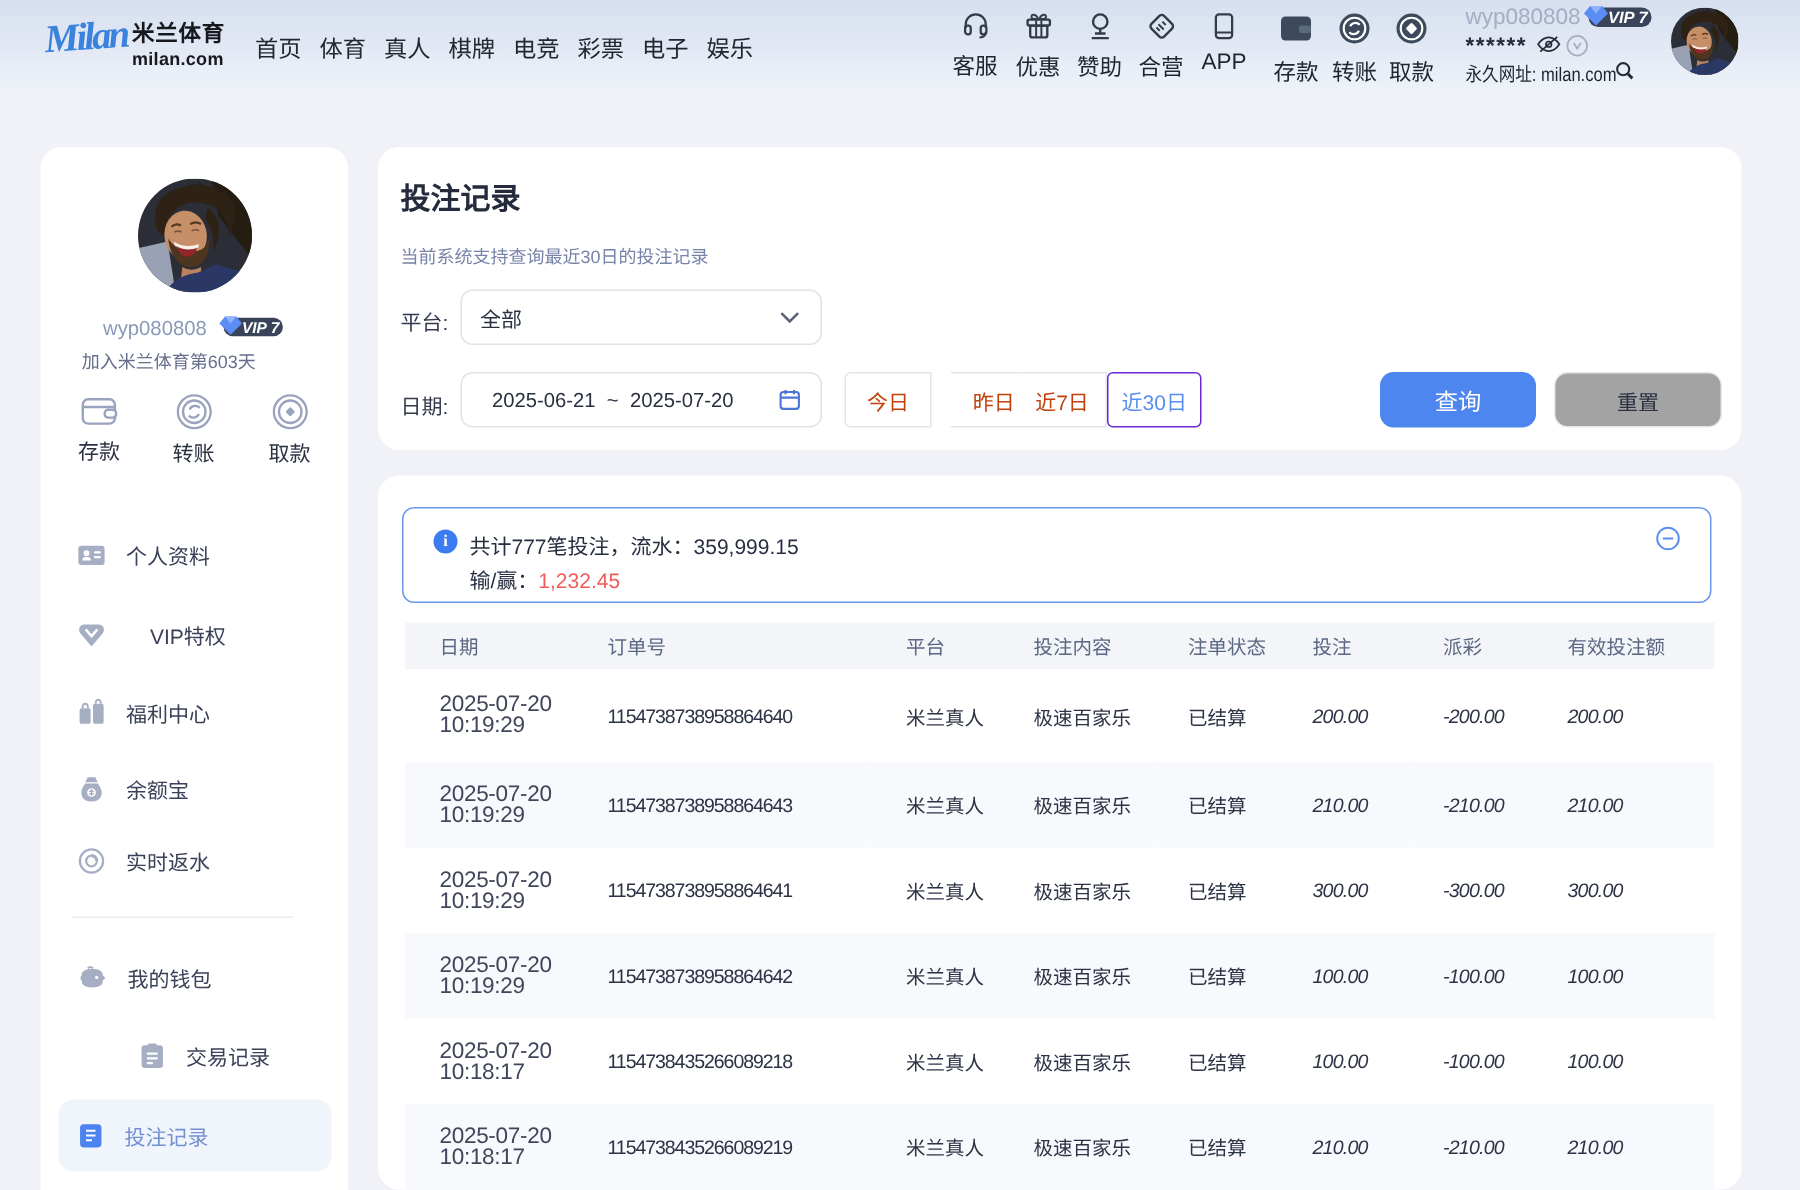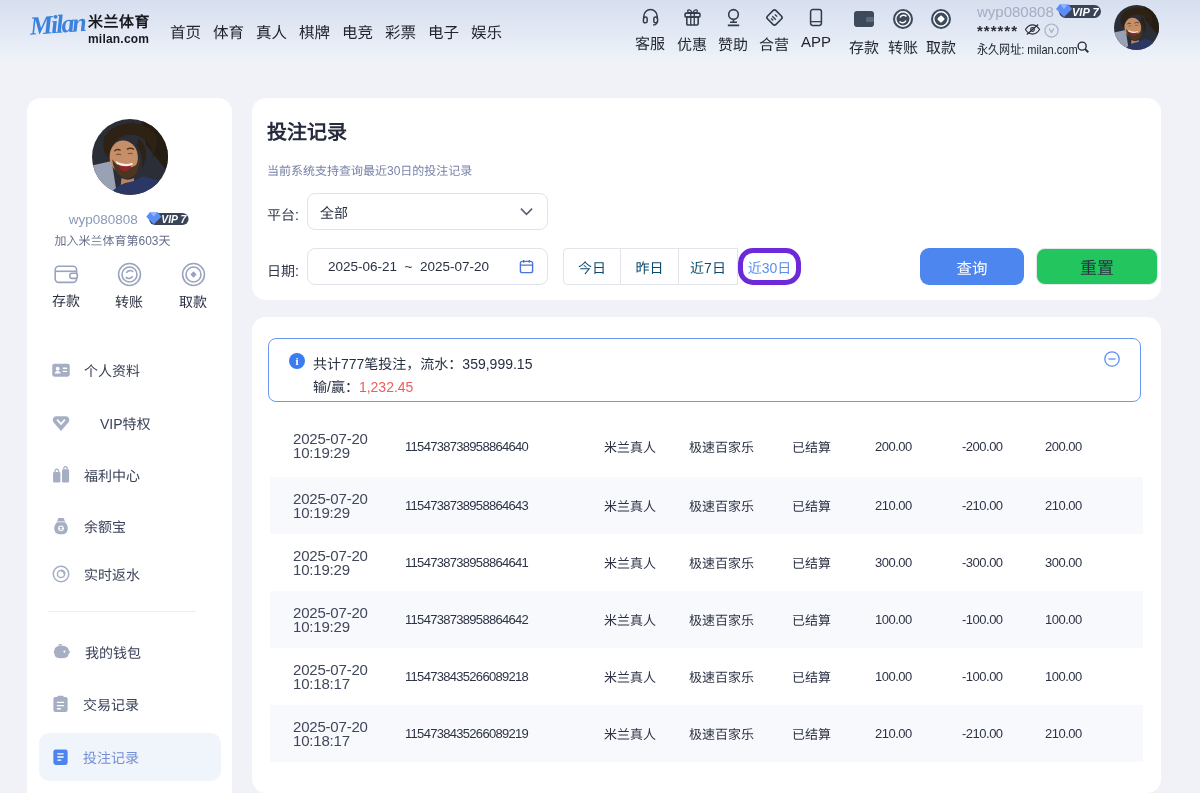--- a/index.html
+++ b/index.html
@@ -35,36 +35,36 @@
 .menu-item.active { background:#f0f4fb; border-radius:10px; }
 .menu-item.active .txt { color:#7590d2; }
 .sd-divider { position:absolute; left:48px; top:611px; width:148px; height:1px; background:#ebedf2; }
 
 .card1 { position:absolute; left:252px; top:98px; width:909px; height:202px; background:#fff; border-radius:14px; }
 .card2 { position:absolute; left:252px; top:317px; width:909px; height:476px; background:#fff; border-radius:14px; }
 .title { position:absolute; left:267px; top:116px; font-size:20px; font-weight:bold; color:#252b3d; }
 .subtitle { position:absolute; left:267px; top:161px; font-size:12px; color:#7883a8; }
 .flabel { position:absolute; font-size:14px; color:#333a4e; }
 .fbox { position:absolute; height:37px; background:#fff; border:1px solid #e0e3ea; border-radius:8px; font-size:14px; color:#2a3040; display:flex; align-items:center; }
-.seg { position:absolute; top:248px; height:37px; border:1px solid #e1e4eb; background:#fff; font-size:14px; color:#0c4a6e; display:flex; align-items:center; justify-content:center; }
-.seg.active { border:5px solid #6d28d9; color:#5a8ef0; z-index:2; border-radius:15px; }
+.seg { position:absolute; top:248px; height:37px; border:1px solid #e1e4eb; background:#fff; font-size:14px; color:#c2410c; display:flex; align-items:center; justify-content:center; }
+.seg.active { border:1px solid #6d28d9; color:#5a8ef0; z-index:2; border-radius:4px; }
 .btn-q { position:absolute; left:920px; top:248px; width:104px; height:37px; background:#4e86f0; border-radius:9px; color:#fff; font-size:15.5px; display:flex; align-items:center; justify-content:center; }
-.btn-r { position:absolute; left:1036px; top:248px; width:122px; height:37px; background:#22c55e; border:1px solid #e3e6ec; border-radius:9px; color:#2c3243; font-size:17px; display:flex; align-items:center; justify-content:center; }
+.btn-r { position:absolute; left:1036px; top:248px; width:112px; height:37px; background:#a3a3a3; border:1px solid #e3e6ec; border-radius:9px; color:#2c3243; font-size:14px; display:flex; align-items:center; justify-content:center; }
 
 .infobox { position:absolute; left:268px; top:338px; width:873px; height:64px; border:1px solid #6a97f0; border-radius:8px; background:#fff; }
 .info-l1 { position:absolute; left:313px; top:353px; font-size:14px; color:#272e42; }
 .info-l2 { position:absolute; left:313px; top:376px; font-size:14px; color:#272e42; }
 .info-l2 .red { color:#f15b5b; }
 .icircle { position:absolute; left:289px; top:353px; width:16px; height:16px; border-radius:50%; background:#3b7cf0; color:#fff; font-size:11px; font-weight:bold; text-align:center; line-height:16px; font-family:"Liberation Serif",serif; }
 .mcircle { position:absolute; left:1104px; top:351px; width:16px; height:16px; }
 
 table.bt { position:absolute; left:270px; top:415px; width:873px; border-collapse:collapse; table-layout:fixed; }
 table.bt th { background:#f3f5f9; height:31px; font-size:13px; font-weight:normal; color:#5c6784; text-align:left; padding:0 0 0 23px; }
 table.bt td { font-size:13px; color:#2c3345; text-align:left; padding:0 0 0 23px; }
-table.bt td.num { letter-spacing:-0.5px; }
+table.bt td.num { letter-spacing:-0.5px;font-style:italic; }
 table.bt td.ord { letter-spacing:-0.7px; }
 table.bt tr.r1 td { height:62px; }
 table.bt tr td { height:57px; }
 table.bt tr.even td { background:#f8f9fc; }
 .dcell { font-size:15px; color:#40475a; line-height:14px; letter-spacing:-0.2px; }
 </style>
 </head>
 <body>
 <svg width="0" height="0" style="position:absolute;">
   <defs>
@@ -283,21 +283,21 @@
 </div>
 <div class="sd-divider"></div>
 <div class="menu-item" style="top:628px;">
   <svg width="21" height="20" viewBox="0 0 24 24" fill="#a6aec3">
       <path d="M3.5 10 Q3.5 4.5 12 4.5 Q20.5 4.5 20.5 10 L22.5 12 L20.5 14 Q20.5 19.5 12 19.5 Q3.5 19.5 3.5 14 Q1.5 12 3.5 10 Z"></path>
       <circle cx="15.5" cy="11.5" r="1.3" fill="#fff"></circle>
       <path d="M8.5 4.2 Q10.5 2.2 12.5 4.2" stroke="#a6aec3" fill="none" stroke-width="1.6"></path>
     </svg>
   <div class="txt">我的钱包</div>
 </div>
-<div class="menu-item" style="top:680px;">
+<div class="menu-item" style="top:680px;justify-content:center;">
   <svg width="19" height="20" viewBox="0 0 24 24" fill="#a6aec3">
       <rect x="3" y="3" width="18" height="19" rx="2.5"></rect>
       <rect x="8" y="1.5" width="8" height="4" rx="1.5" fill="#a6aec3"></rect>
       <path d="M7.5 10h9M7.5 14h9M7.5 18h5" stroke="#fff" stroke-width="1.7"></path>
     </svg>
   <div class="txt">交易记录</div>
 </div>
 <div class="menu-item active" style="top:733px;height:48px;">
   <svg width="19" height="20" viewBox="0 0 24 24" fill="#4c83f0">
       <rect x="3" y="2.5" width="18" height="19.5" rx="3"></rect>
@@ -318,21 +318,21 @@
     </svg>
 </div>
 <div class="flabel" style="left:267px;top:260px;">日期:</div>
 <div class="fbox" style="left:307px;top:248px;width:241px;padding-left:20px;font-size:13.5px;">2025-06-21&nbsp; ~ &nbsp;2025-07-20
   <svg style="position:absolute;right:13px;top:10px;" width="15" height="15" viewBox="0 0 16 16" fill="none" stroke="#4d74d8" stroke-width="1.5">
       <rect x="1.5" y="2.5" width="13" height="12" rx="2"></rect>
       <path d="M1.5 6.5h13M5 1v3M11 1v3"></path>
     </svg>
 </div>
 <div class="seg" style="left:563px;width:58px;border-radius:4px 0 0 4px;">今日</div>
-<div class="seg" style="left:621px;width:58px;border-left:none;text-align:right;">昨日</div>
+<div class="seg" style="left:634px;width:58px;border-left:none;text-align:right;">昨日</div>
 <div class="seg" style="left:679px;width:59px;border-left:none;">近7日</div>
 <div class="seg active" style="left:738px;width:63px;">近30日</div>
 <div class="btn-q">查询</div>
 <div class="btn-r">重置</div>
 
 <div class="infobox"></div>
 <div class="icircle">i</div>
 <div class="info-l1">共计777笔投注，流水：359,999.15</div>
 <div class="info-l2">输/赢：<span class="red">1,232.45</span></div>
 <svg class="mcircle" viewBox="0 0 16 16" fill="none" stroke="#5a8ef0" stroke-width="1.3">
@@ -345,20 +345,30 @@
     <col style="width:112px">
       <col style="width:199px">
       <col style="width:85px">
       <col style="width:103px">
       <col style="width:83px">
       <col style="width:87px">
       <col style="width:83px">
       <col style="width:121px">
   </colgroup>
   <tbody>
+      <tr>
+    <th>日期</th>
+        <th>订单号</th>
+        <th>平台</th>
+        <th>投注内容</th>
+        <th>注单状态</th>
+        <th>投注</th>
+        <th>派彩</th>
+        <th>有效投注额</th>
+  </tr>
   <tr class="r1">
     <td>
           <div class="dcell">2025-07-20<br>10:19:29</div>
         </td>
     <td class="ord">1154738738958864640</td>
         <td>米兰真人</td>
         <td>极速百家乐</td>
         <td>已结算</td>
         <td class="num">200.00</td>
         <td class="num">-200.00</td>

